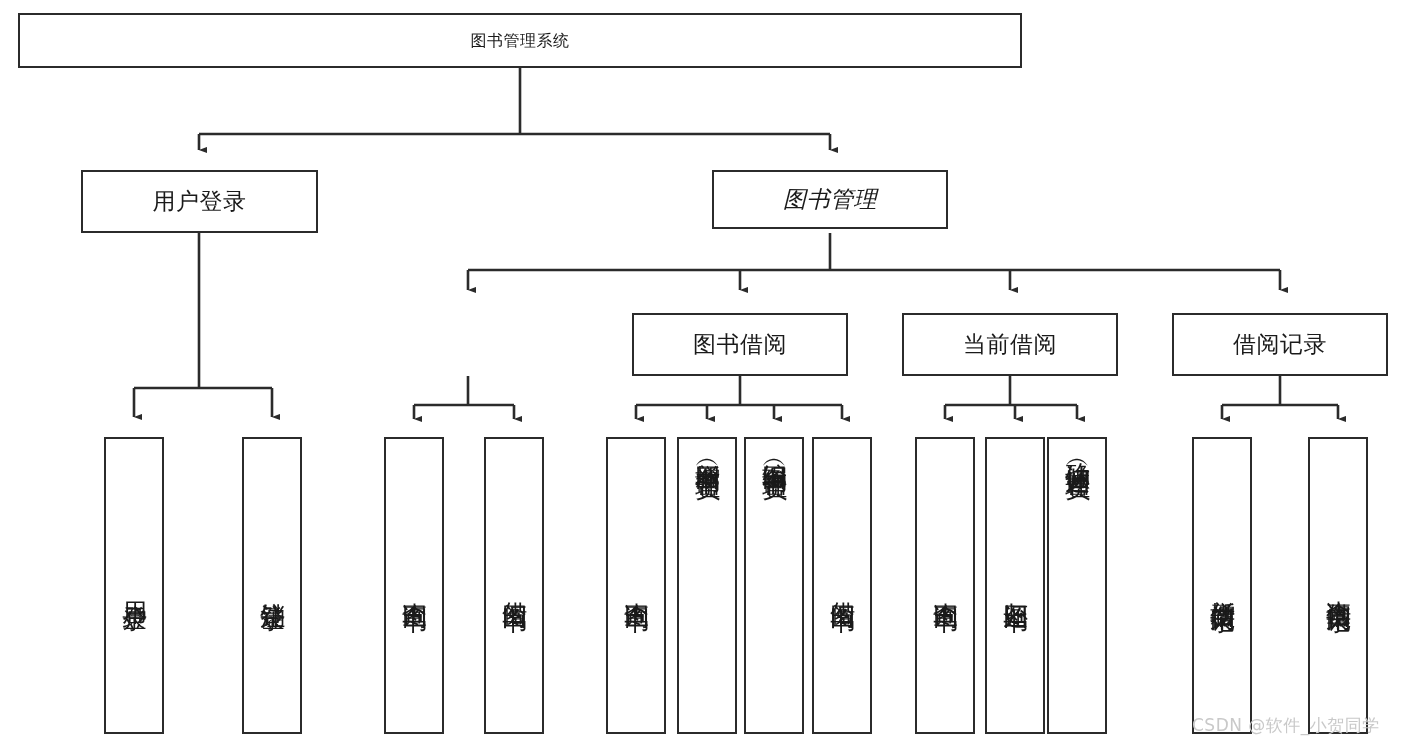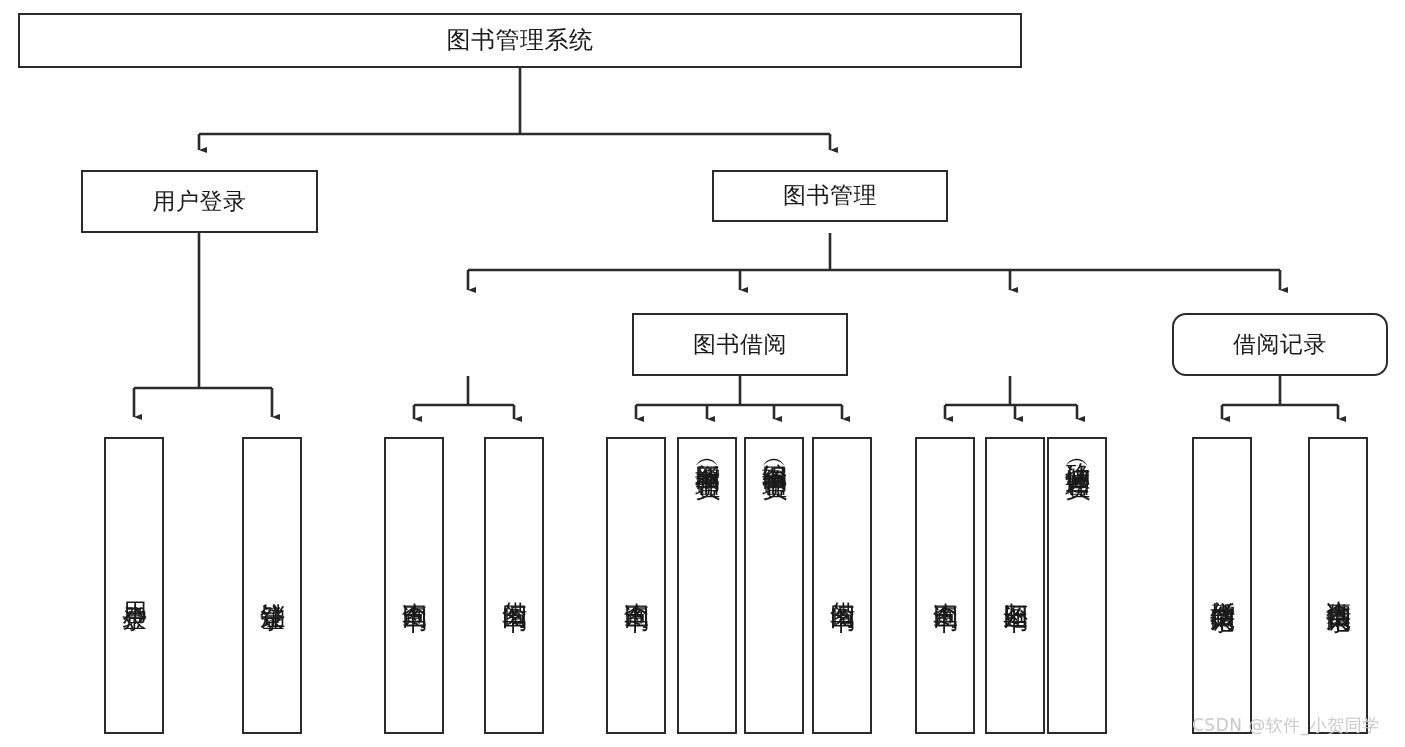--- a/index.html
+++ b/index.html
@@ -41,21 +41,21 @@
     text-align: center;
     letter-spacing: 0.5px;
     white-space: pre;
   }
   
   .node.horiz .node-label {
     font-size: 23px;
     line-height: 1.1;
   }
   .node.root .node-label {
-    font-size: 24px;
+    font-size: 16px;
   }
   
   .node.vert {
     align-items: center;
     justify-content: center;
     padding: 4px 0;
   }
   .node.vert .node-label {
     writing-mode: vertical-rl;
     text-orientation: upright;
@@ -131,31 +131,34 @@
   </svg>
 
   <div class="node horiz root" style="left:18px; top:13px; width:1004px; height:55px;">
     <span class="node-label">图书管理系统</span>
   </div>
 
   <div class="node horiz" style="left:81px; top:170px; width:237px; height:63px;">
     <span class="node-label">用户登录</span>
   </div>
 
-  <div class="node horiz" style="left:712px; top:170px; width:236px; height:52px;">
+  <div class="node horiz" style="left:712px; top:170px; width:236px; height:59px;font-style:italic;">
     <span class="node-label">图书管理</span>
   </div>
 
 
   <div class="node horiz" style="left:632px; top:313px; width:216px; height:63px;align-items:center;">
     <span class="node-label">图书借阅</span>
   </div>
 
-
-  <div class="node horiz" style="left:1172px; top:313px; width:216px; height:63px;border-radius:14px;">
+  <div class="node horiz" style="left:902px; top:313px; width:216px; height:63px;">
+    <span class="node-label">当前借阅</span>
+  </div>
+
+  <div class="node horiz" style="left:1172px; top:313px; width:216px; height:63px;">
     <span class="node-label">借阅记录</span>
   </div>
 
   <div class="node vert" style="left:104px; top:437px; width:60px; height:297px;">
     <span class="node-label">用户登录</span>
   </div>
 
   <div class="node vert" style="left:242px; top:437px; width:60px; height:297px;">
     <span class="node-label">注销登录</span>
   </div>

